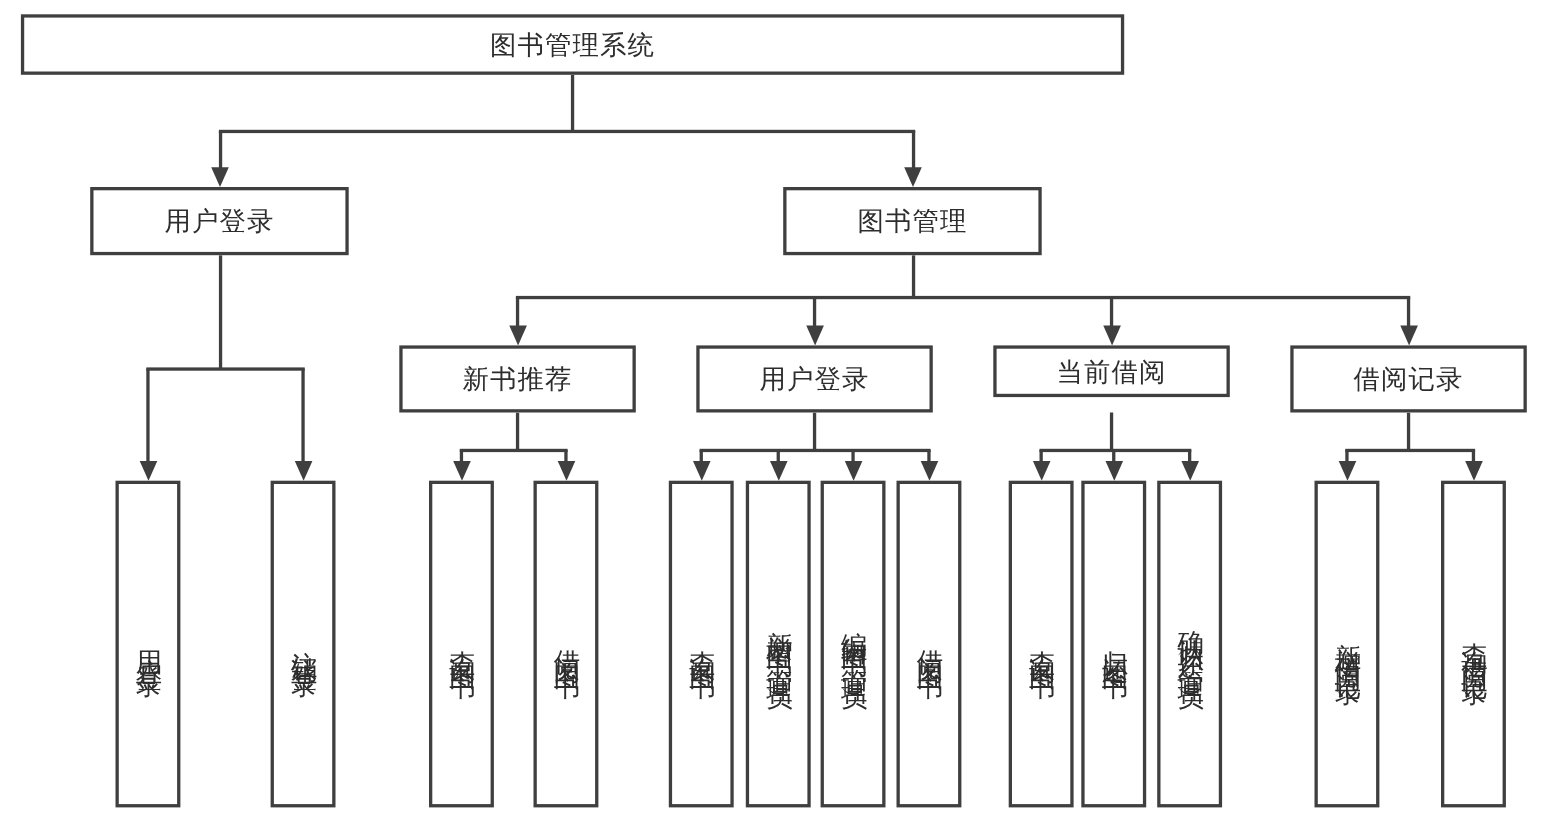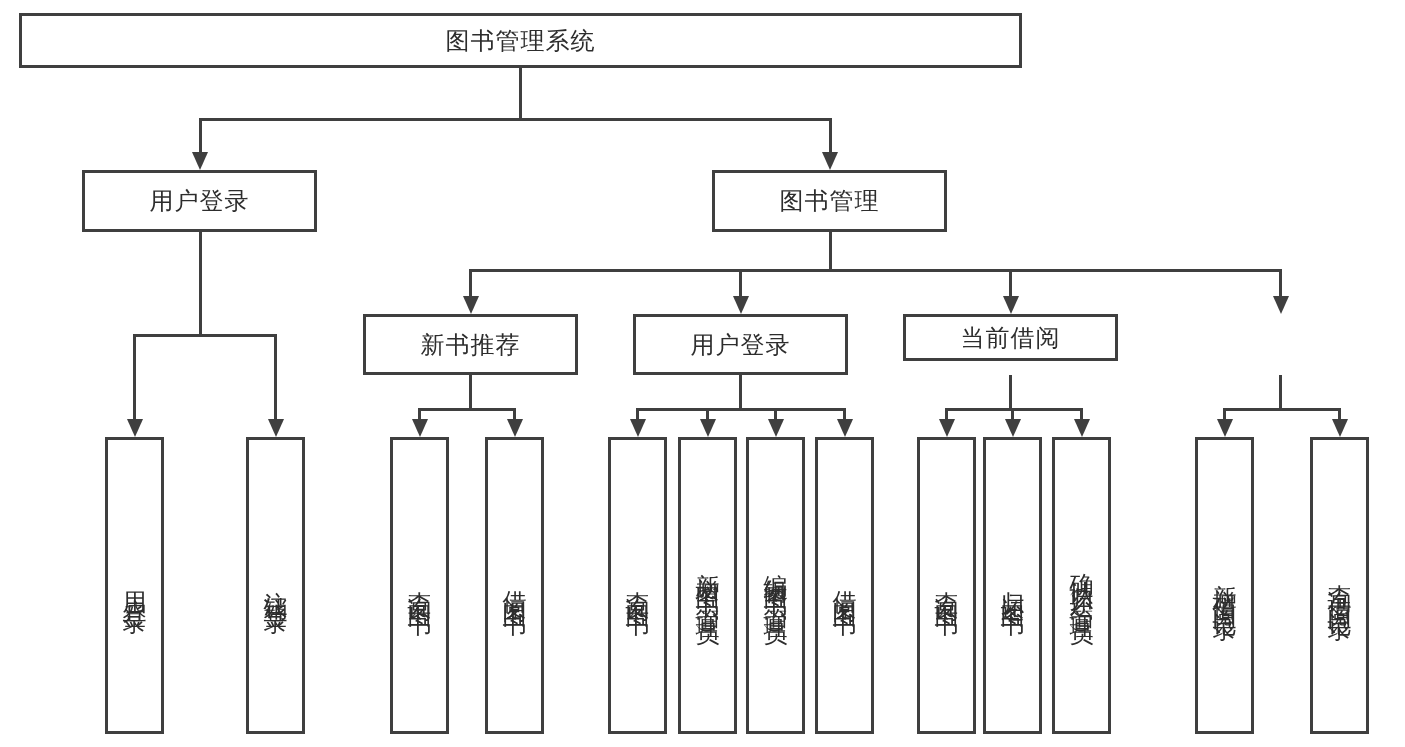--- a/index.html
+++ b/index.html
@@ -126,20 +126,23 @@
 
   <div class="box" style="left:363px;top:314px;width:215px;height:61px">
     <span>新书推荐</span>
   </div>
   <div class="box" style="left:633px;top:314px;width:215px;height:61px">
     <span>用户登录</span>
   </div>
   <div class="box" style="left:903px;top:314px;width:215px;height:47px">
     <span>当前借阅</span>
   </div>
+  <div class="box" style="left:1173px;top:314px;width:215px;height:61px">
+    <span>借阅记录</span>
+  </div>
 
   <div class="box leaf" style="left:105px;top:437px;width:59px;height:297px">
     <span>用户登录</span>
   </div>
   <div class="box leaf" style="left:246px;top:437px;width:59px;height:297px">
     <span>注销登录</span>
   </div>
 
   <div class="box leaf" style="left:390px;top:437px;width:59px;height:297px">
     <span>查询图书</span>

